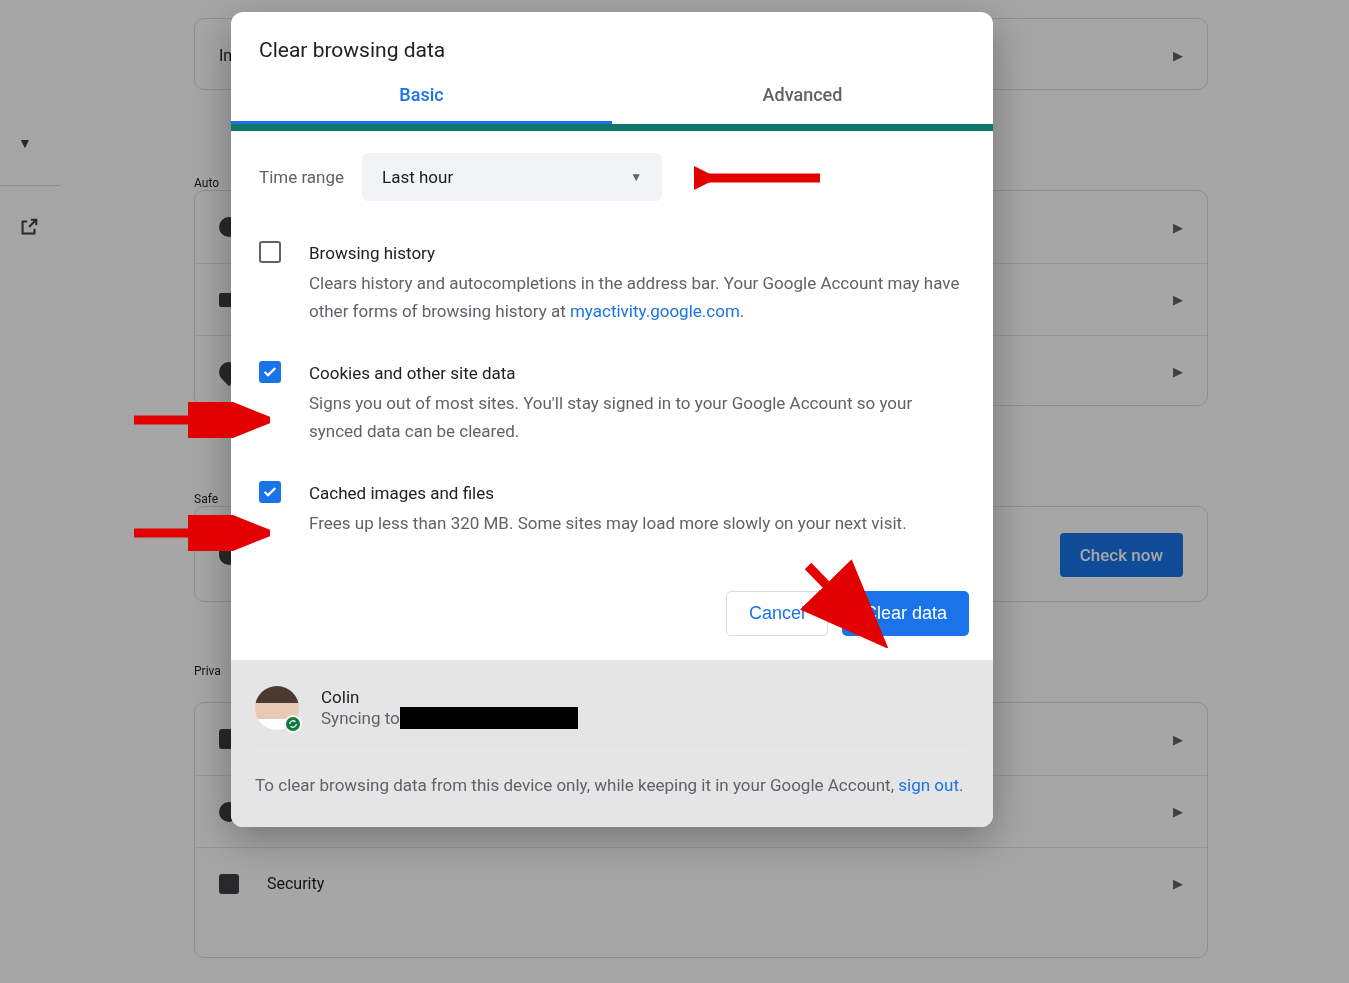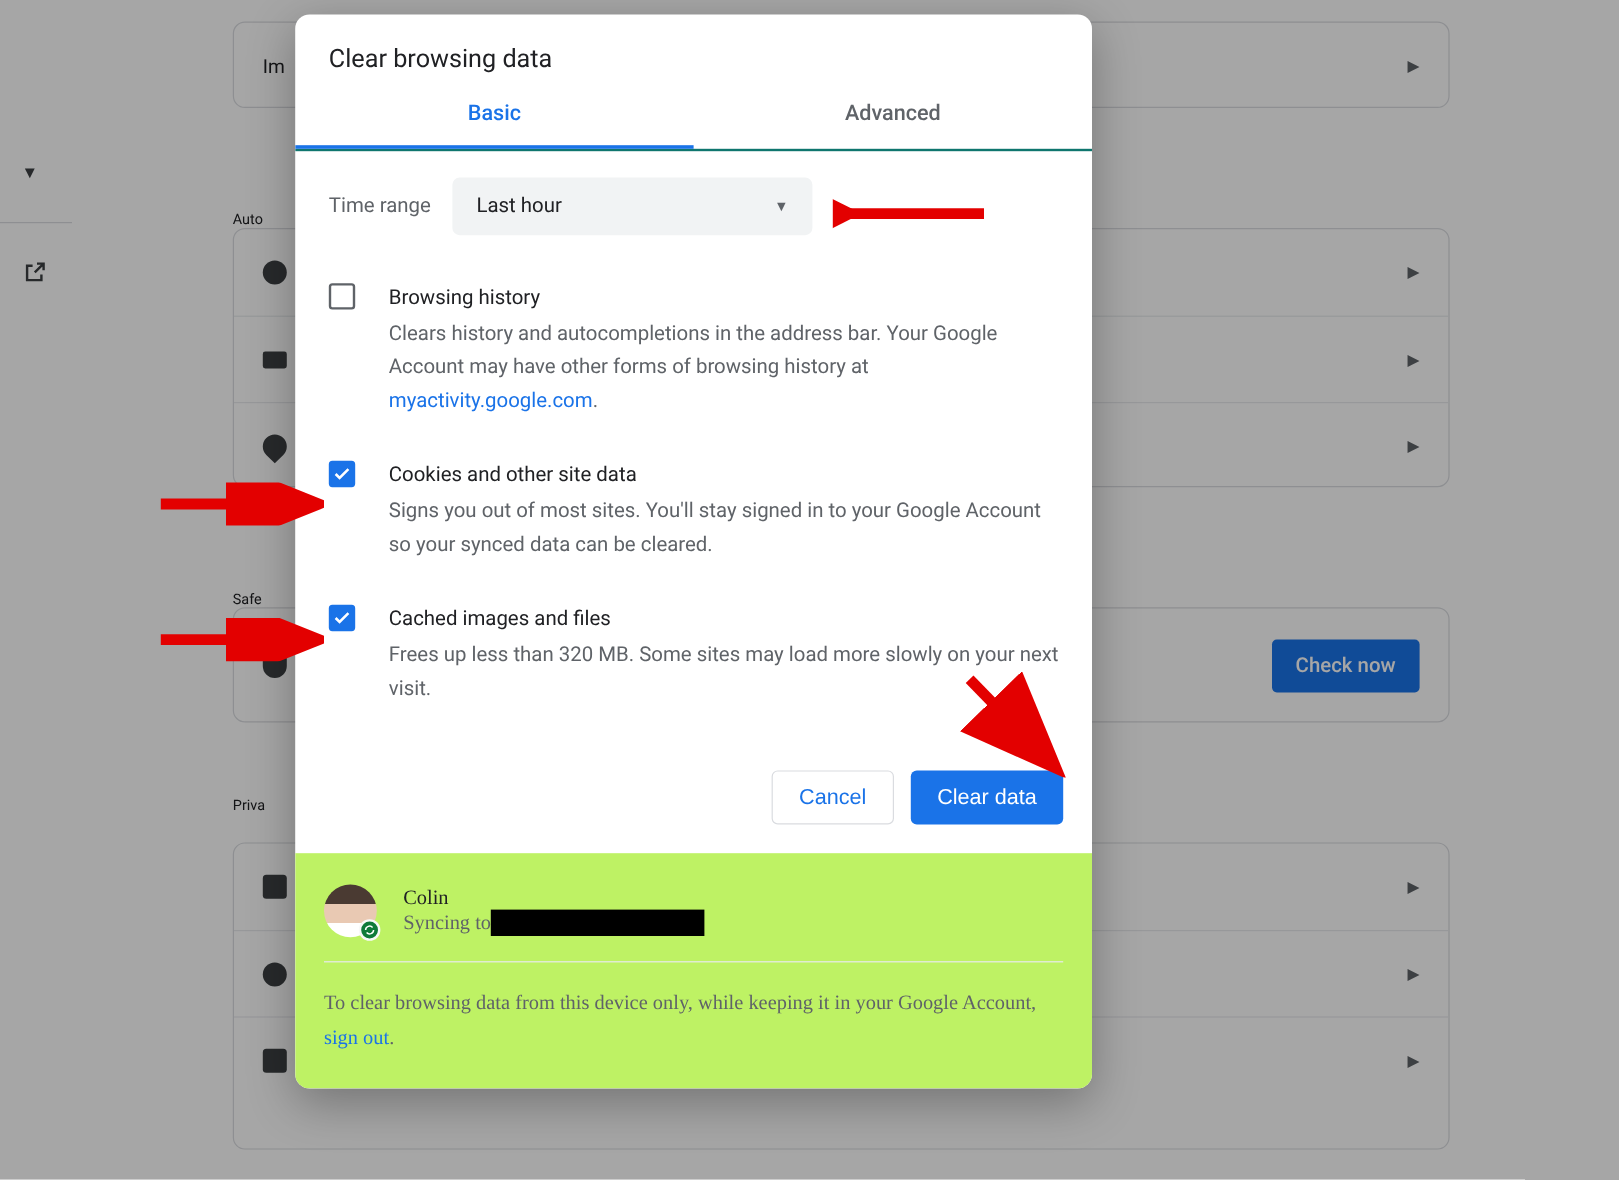--- a/index.html
+++ b/index.html
@@ -92,35 +92,35 @@
   .bg .row .btn {
     background: #1a73e8; color: #fff;
     border-radius: 4px; padding: 12px 20px;
     font-size: 17px; font-weight: 500;
   }
   .bg .card.safety .row { height: 96px; }
 
   
   .modal {
     position: absolute;
-    left: 246px; top: 12px;
-    width: 664px;
+    left: 231px; top: 12px;
+    width: 762px;
     background: #fff;
     border-radius: 12px;
     box-shadow: 0 12px 40px rgba(0,0,0,0.3);
     z-index: 10;
     overflow: hidden;
   }
   .modal .title {
     font-size: 21px; color: #202124;
     padding: 26px 28px 22px 28px;
   }
   .modal .tabs {
     display: flex;
-    border-bottom: 2px solid #0f766e;
+    border-bottom: 7px solid #0f766e;
   }
   .modal .tab {
     flex: 1;
     text-align: center;
     font-size: 18px;
     font-weight: 500;
     color: #5f6368;
     padding: 0 0 16px 0;
     cursor: pointer;
     border-bottom: 3px solid transparent;
@@ -201,23 +201,22 @@
   }
   .modal .btn.secondary {
     background: #fff; color: #1a73e8;
     border: 1px solid #dadce0;
   }
   .modal .btn.primary {
     background: #1a73e8; color: #fff;
   }
 
   .modal .footer {
-    background: #bef264;
+    background: #e5e5e5;
     padding: 20px 24px 28px 24px;
-    font-family: Liberation Serif, serif;
   }
   .modal .footer .sync-row {
     display: flex; align-items: center; gap: 22px;
     padding: 6px 0 20px 0;
     border-bottom: 1px solid #e8eaed;
   }
   .modal .footer .avatar-wrap {
     position: relative;
     width: 44px; height: 44px;
   }

